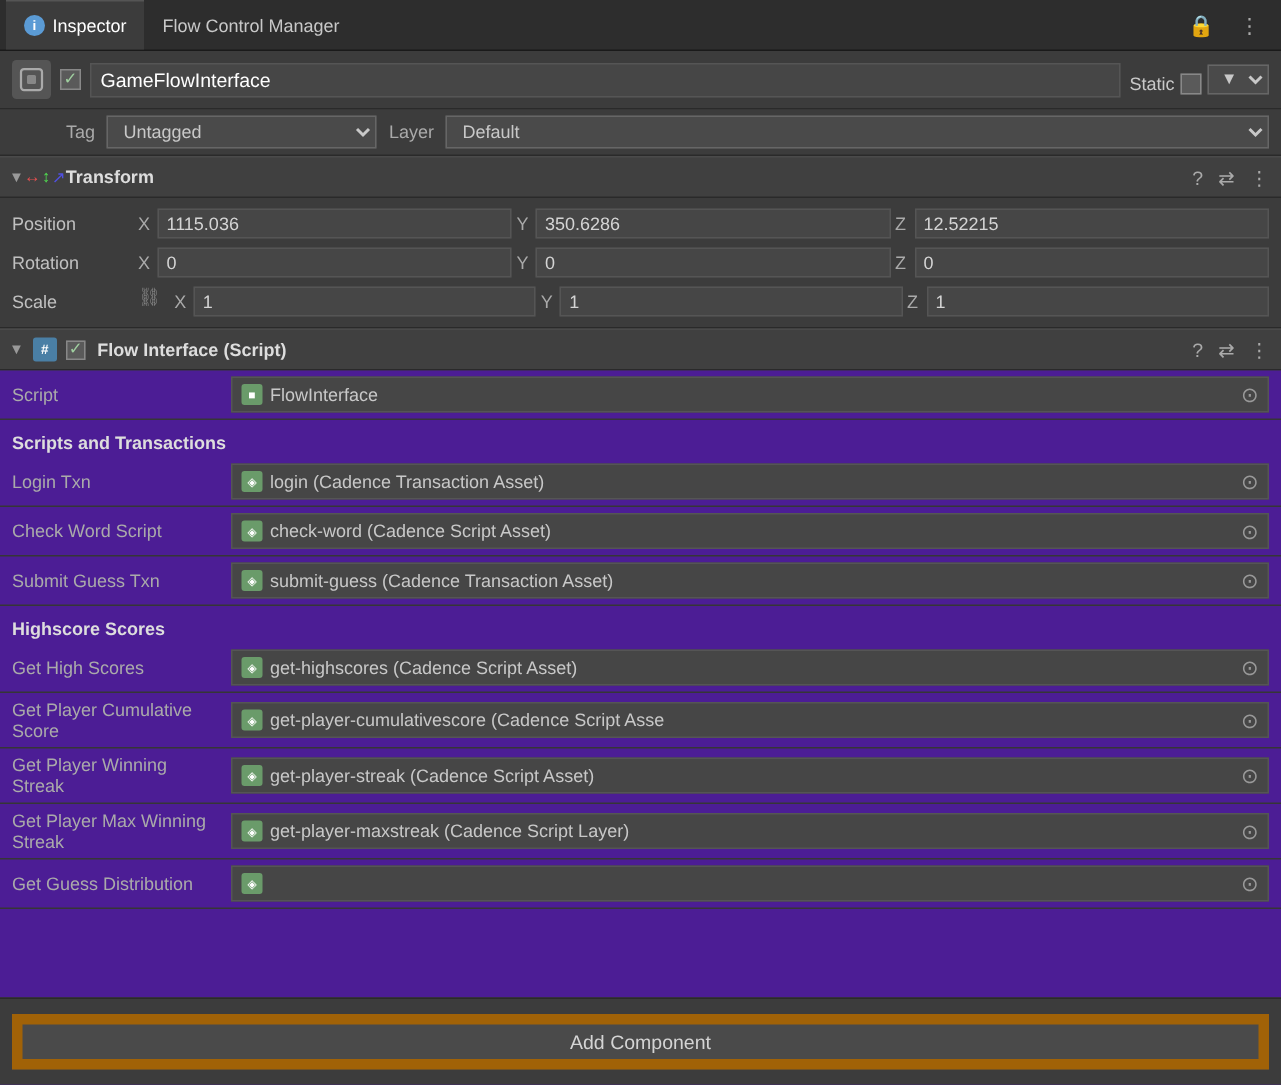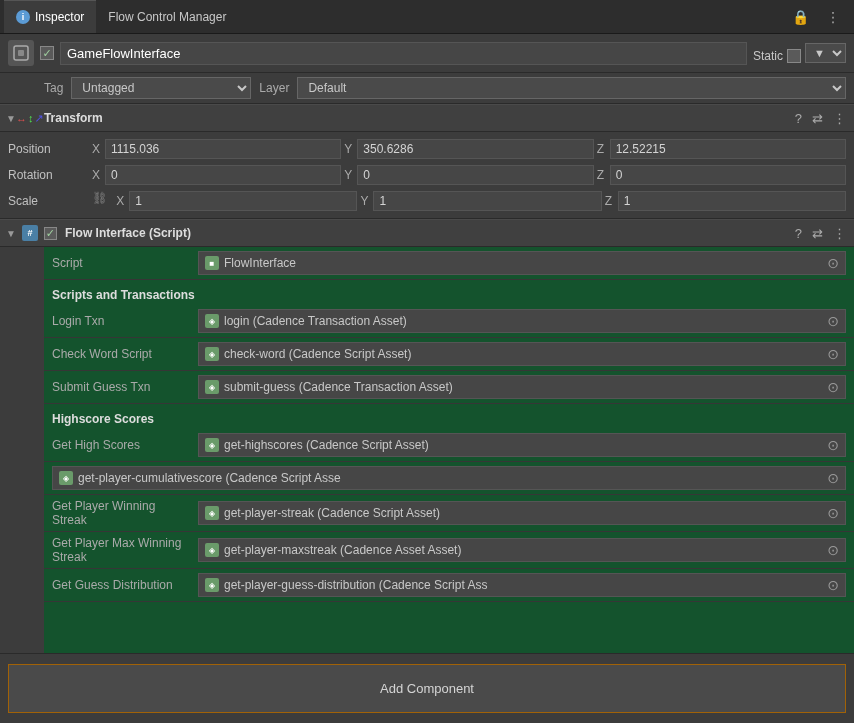--- a/index.html
+++ b/index.html
@@ -249,24 +249,23 @@
       min-width: 0;
     }
     .scale-link-icon {
       color: #888;
       font-size: 12px;
       margin-right: 6px;
     }
 
     
     .script-section {
-      background: #14532d;
+      background: #4c1d95;
       flex: 1;
       overflow-y: auto;
-      margin-left: 44px;
     }
     .script-row {
       display: flex;
       align-items: center;
       padding: 4px 8px;
       border-bottom: 1px solid #363636;
       gap: 6px;
     }
     .script-field-label {
       width: 140px;
@@ -338,23 +337,23 @@
 
     
     .add-component-area {
       padding: 10px 8px;
       background: #3c3c3c;
       border-top: 1px solid #2a2a2a;
     }
     .add-component-btn {
       width: 100%;
       background: #4a4a4a;
-      border: 1px solid #a16207;
+      border: 7px solid #a16207;
       color: #d4d4d4;
-      padding: 16px;
+      padding: 4px;
       font-size: 13px;
       cursor: pointer;
       text-align: center;
     }
 
     
     .script-section::-webkit-scrollbar { width: 8px; }
     .script-section::-webkit-scrollbar-track { background: #333; }
     .script-section::-webkit-scrollbar-thumb { background: #555; border-radius: 4px; }
 
@@ -548,47 +547,47 @@
 
     <div class="script-row">
       <span class="script-field-label">Get High Scores</span>
       <div class="script-value-box">
         <span class="script-asset-icon">◈</span>
         <span>get-highscores (Cadence Script Asset)</span>
         <span class="script-dot-btn">⊙</span>
       </div>
     </div>
     <div class="script-row">
+      <span class="script-field-label">Get Player Cumulative Score</span>
       <div class="script-value-box">
         <span class="script-asset-icon">◈</span>
         <span>get-player-cumulativescore (Cadence Script Asse</span>
         <span class="script-dot-btn">⊙</span>
       </div>
     </div>
     <div class="script-row">
       <span class="script-field-label">Get Player Winning Streak</span>
       <div class="script-value-box">
         <span class="script-asset-icon">◈</span>
         <span>get-player-streak (Cadence Script Asset)</span>
         <span class="script-dot-btn">⊙</span>
       </div>
     </div>
     <div class="script-row">
       <span class="script-field-label">Get Player Max Winning Streak</span>
       <div class="script-value-box">
         <span class="script-asset-icon">◈</span>
-        <span>get-player-maxstreak (Cadence Asset Asset)</span>
+        <span>get-player-maxstreak (Cadence Script Layer)</span>
         <span class="script-dot-btn">⊙</span>
       </div>
     </div>
     <div class="script-row">
       <span class="script-field-label">Get Guess Distribution</span>
       <div class="script-value-box">
         <span class="script-asset-icon">◈</span>
-        <span>get-player-guess-distribution (Cadence Script Ass</span>
         <span class="script-dot-btn">⊙</span>
       </div>
     </div>
   </div>
 
   <div class="add-component-area">
     <button class="add-component-btn">Add Component</button>
   </div>
 
 </div>

